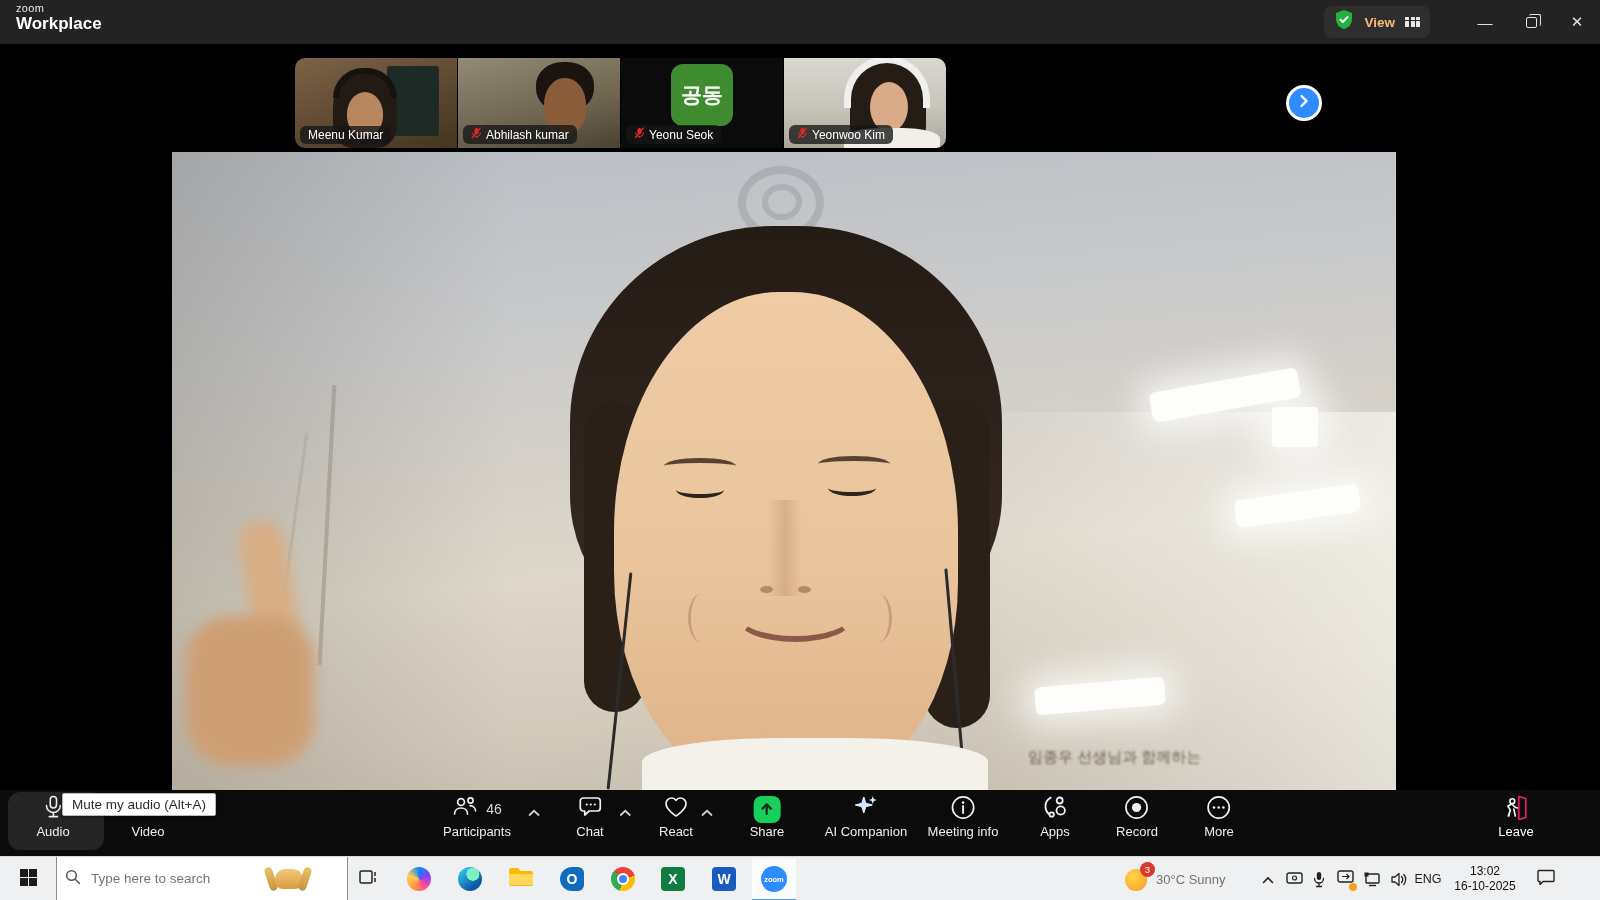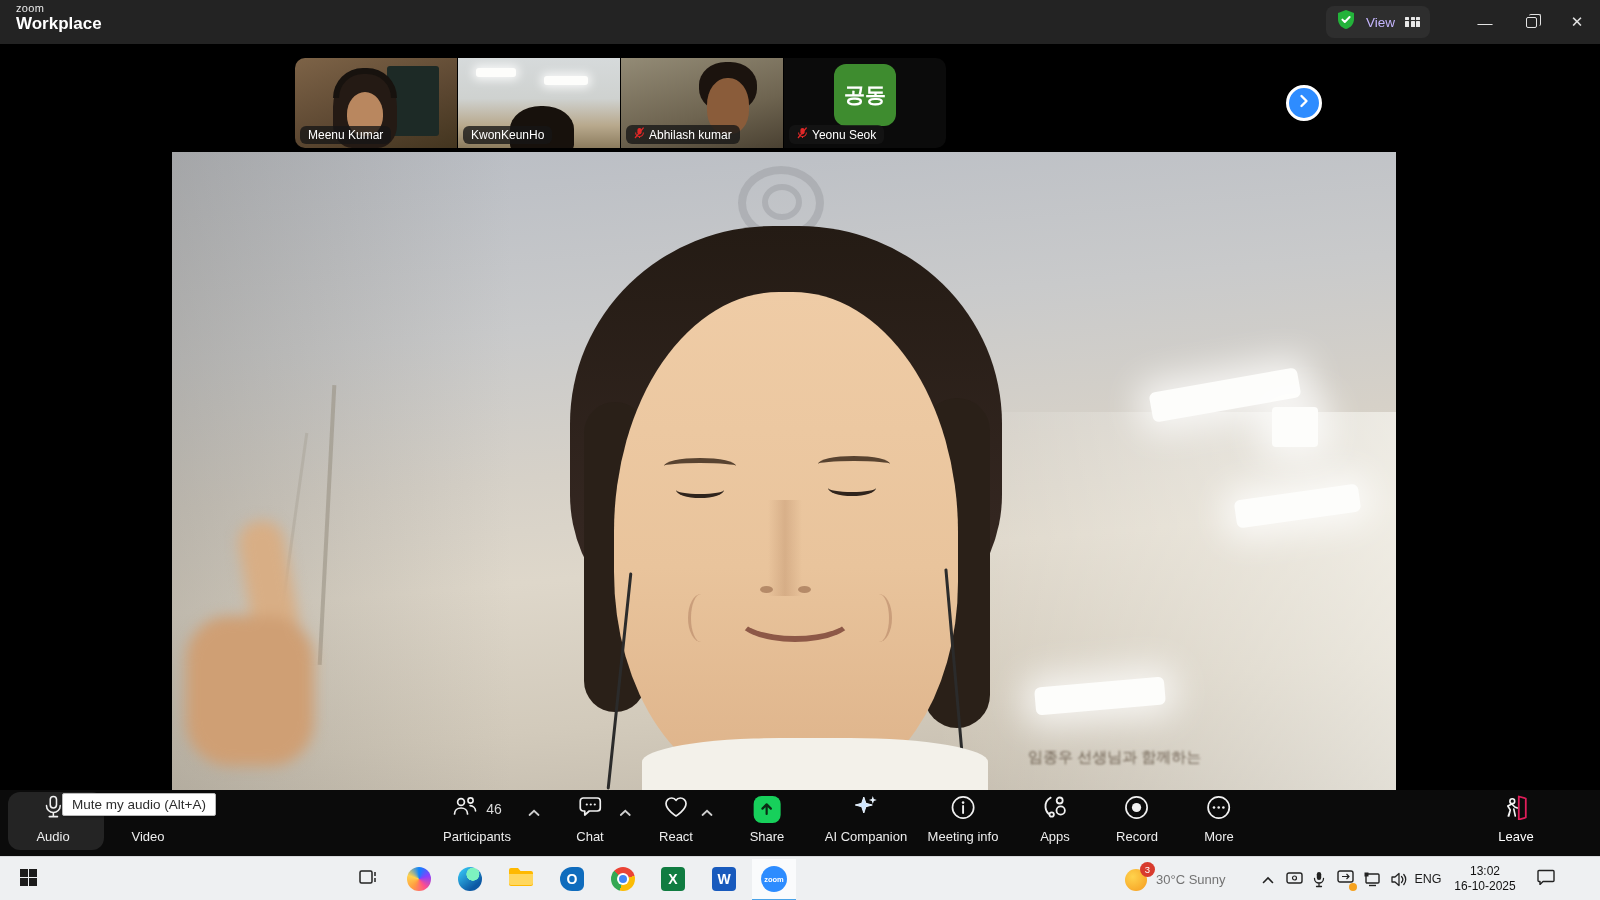--- a/index.html
+++ b/index.html
@@ -8,21 +8,21 @@
           font-family:"Liberation Sans",sans-serif;background:#000;}
   .abs{position:absolute;}
 
   
   #titlebar{left:0;top:0;width:1600px;height:44px;background:#232323;}
   .brand{left:16px;top:3px;color:#fff;line-height:1.05;}
   .brand .b1{font-size:11px;color:#e8e8e8;letter-spacing:.3px;}
   .brand .b2{font-size:17px;font-weight:700;}
   .tb-cluster{right:170px;top:6px;height:32px;background:#2e2e2e;border-radius:8px;
               display:flex;align-items:center;padding:0 10px;gap:10px;}
-  .viewtxt{color:#c4b5fd;font-size:13.5px;}
+  .viewtxt{color:#fdba74;font-size:13.5px;font-weight:bold;}
   .gridicon{display:grid;grid-template-columns:repeat(3,4px);grid-template-rows:3px 6px;gap:1.5px;}
   .gridicon i{background:#e8e8e8;border-radius:.5px;}
   .winbtn{top:0;width:46px;height:44px;display:flex;align-items:center;justify-content:center;color:#e3e3e3;font-size:15px;}
   .maxbox{width:11px;height:11px;border:1.4px solid #e3e3e3;border-radius:2px;position:relative;}
   .maxbox::before{content:"";position:absolute;left:2px;top:-4px;width:11px;height:11px;border:1.4px solid #e3e3e3;border-radius:2px;border-left:none;border-bottom:none;}
 
   
   #strip{left:295px;top:58px;height:90px;display:flex;gap:1px;}
   .tile{position:relative;width:162px;height:90px;overflow:hidden;background:#141414;}
   .tile:first-child{border-radius:10px 0 0 10px;}
@@ -83,21 +83,21 @@
   .handblob .fist{position:absolute;left:14px;top:96px;width:128px;height:150px;background:#cf9f74;border-radius:44px;}
   .walltext{left:856px;top:596px;color:rgba(90,75,60,.85);font-size:15px;filter:blur(1.1px);white-space:nowrap;}
   .speakerchip{left:4px;bottom:0px;display:flex;align-items:center;gap:6px;background:rgba(24,24,24,.82);
                border-radius:8px 8px 0 0;padding:5px 10px 8px;color:#fff;font-size:13px;white-space:nowrap;}
   .sigbars{display:flex;align-items:flex-end;gap:1.5px;}
   .sigbars i{width:3px;background:#fff;border-radius:.5px;}
 
   
   #toolbar{left:0;top:790px;width:1600px;height:66px;background:#0b0b0b;}
   .toolbtn{position:absolute;transform:translateX(-50%);display:flex;flex-direction:column;align-items:center;color:#ededed;}
-  .toolbtn .lbl{font-size:13px;margin-top:5px;color:#ededed;white-space:nowrap;}
+  .toolbtn .lbl{font-size:13px;color:#ededed;white-space:nowrap;}
   .iconrow{height:30px;display:flex;align-items:center;gap:8px;position:relative;}
   .caret{position:absolute;top:9px;}
   .audiopill{left:8px;top:2px;width:96px;height:58px;background:#242424;border-radius:12px;}
   .tooltip{left:62px;top:3px;background:#fff;border:1px solid #b9b9b9;border-radius:2px;
            padding:3px 9px;font-size:13.5px;color:#2d2d2d;white-space:nowrap;z-index:30;box-shadow:0 1px 3px rgba(0,0,0,.4);}
   .sharebox{width:27px;height:27px;background:#17d05b;border-radius:8px;display:flex;align-items:center;justify-content:center;}
   .cnt{font-size:14px;color:#d9d9d9;}
 
   
   #taskbar{left:0;top:856px;width:1600px;height:44px;background:#eef0f2;border-top:1px solid #d8dadc;
@@ -162,28 +162,20 @@
       <div class="sc board"></div>
       <div class="sc head"></div>
       <div class="sc face"></div>
       <div class="sc band"></div>
       <div class="namechip">
         <span>Meenu Kumar</span>
       </div>
     </div>
 
 
-    <div class="tile t3">
-      <div class="sc lt" style="left:18px;top:10px;width:40px;height:9px;"></div>
-      <div class="sc lt" style="left:86px;top:18px;width:44px;height:9px;"></div>
-      <div class="sc head3"></div>
-      <div class="namechip">
-        <span>KwonKeunHo</span>
-      </div>
-    </div>
 
     <div class="tile t4">
       <div class="sc hair4"></div>
       <div class="sc face4"></div>
       <div class="namechip">
         <span><svg width="11" height="12" viewBox="0 0 11 12">
               <rect x="3.4" y="1" width="4.2" height="6.4" rx="2.1" fill="#e02828"></rect>
               <path d="M1.6 5.6a3.9 3.9 0 0 0 7.8 0M5.5 9.5v1.6" stroke="#e02828" stroke-width="1.1" fill="none"></path>
               <line x1="1" y1="11" x2="9.6" y2="0.6" stroke="#e02828" stroke-width="1.3"></line>
             </svg></span>
@@ -196,20 +188,34 @@
       <div class="namechip">
         <span><svg width="11" height="12" viewBox="0 0 11 12">
               <rect x="3.4" y="1" width="4.2" height="6.4" rx="2.1" fill="#e02828"></rect>
               <path d="M1.6 5.6a3.9 3.9 0 0 0 7.8 0M5.5 9.5v1.6" stroke="#e02828" stroke-width="1.1" fill="none"></path>
               <line x1="1" y1="11" x2="9.6" y2="0.6" stroke="#e02828" stroke-width="1.3"></line>
             </svg></span>
         <span>Yeonu Seok</span>
       </div>
     </div>
 
+    <div class="tile t6">
+      <div class="sc hair6"></div>
+      <div class="sc face6"></div>
+      <div class="sc hs"></div>
+      <div class="sc shirt"></div>
+      <div class="namechip">
+        <span><svg width="11" height="12" viewBox="0 0 11 12">
+              <rect x="3.4" y="1" width="4.2" height="6.4" rx="2.1" fill="#e02828"></rect>
+              <path d="M1.6 5.6a3.9 3.9 0 0 0 7.8 0M5.5 9.5v1.6" stroke="#e02828" stroke-width="1.1" fill="none"></path>
+              <line x1="1" y1="11" x2="9.6" y2="0.6" stroke="#e02828" stroke-width="1.3"></line>
+            </svg></span>
+        <span>Yeonwoo Kim</span>
+      </div>
+    </div>
   </div>
 
   <div class="nextbtn abs">
     <span><svg width="14" height="14" viewBox="0 0 14 14">
           <path d="M4.5 2l5 5-5 5" stroke="#fff" stroke-width="2.4" fill="none" stroke-linecap="round" stroke-linejoin="round"></path>
         </svg></span>
   </div>
 
   <div id="mainvideo" class="abs">
     <div class="abs darkL"></div>
@@ -428,20 +434,34 @@
       <span>
         <svg width="17" height="17" viewBox="0 0 17 17">
             <rect x="0" y="0" width="8" height="8" fill="#1b1b1b"></rect>
             <rect x="9" y="0" width="8" height="8" fill="#1b1b1b"></rect>
             <rect x="0" y="9" width="8" height="8" fill="#1b1b1b"></rect>
             <rect x="9" y="9" width="8" height="8" fill="#1b1b1b"></rect>
           </svg>
       </span>
     </div>
 
+    <div id="searchbox" class="abs">
+      <span>
+        <svg width="16" height="16" viewBox="0 0 16 16">
+            <circle cx="6.5" cy="6.5" r="4.8" fill="none" stroke="#555" stroke-width="1.5"></circle>
+            <line x1="10.2" y1="10.2" x2="14.5" y2="14.5" stroke="#555" stroke-width="1.5" stroke-linecap="round"></line>
+          </svg>
+      </span>
+      <input placeholder="Type here to search" style="">
+      <span class="bread">
+        <span class="wheat1"></span>
+          <span class="loaf"></span>
+          <span class="wheat2"></span>
+      </span>
+    </div>
 
     <div class="tb-icon" style="left:348px;width:40px;">
       <span>
         <svg width="18" height="18" viewBox="0 0 18 18">
             <rect x="1" y="3" width="12" height="12" rx="1.5" fill="none" stroke="#222" stroke-width="1.5"></rect>
             <line x1="16" y1="4" x2="16" y2="8" stroke="#222" stroke-width="1.5"></line>
             <line x1="16" y1="10" x2="16" y2="14" stroke="#222" stroke-width="1.5"></line>
           </svg>
       </span>
     </div>

